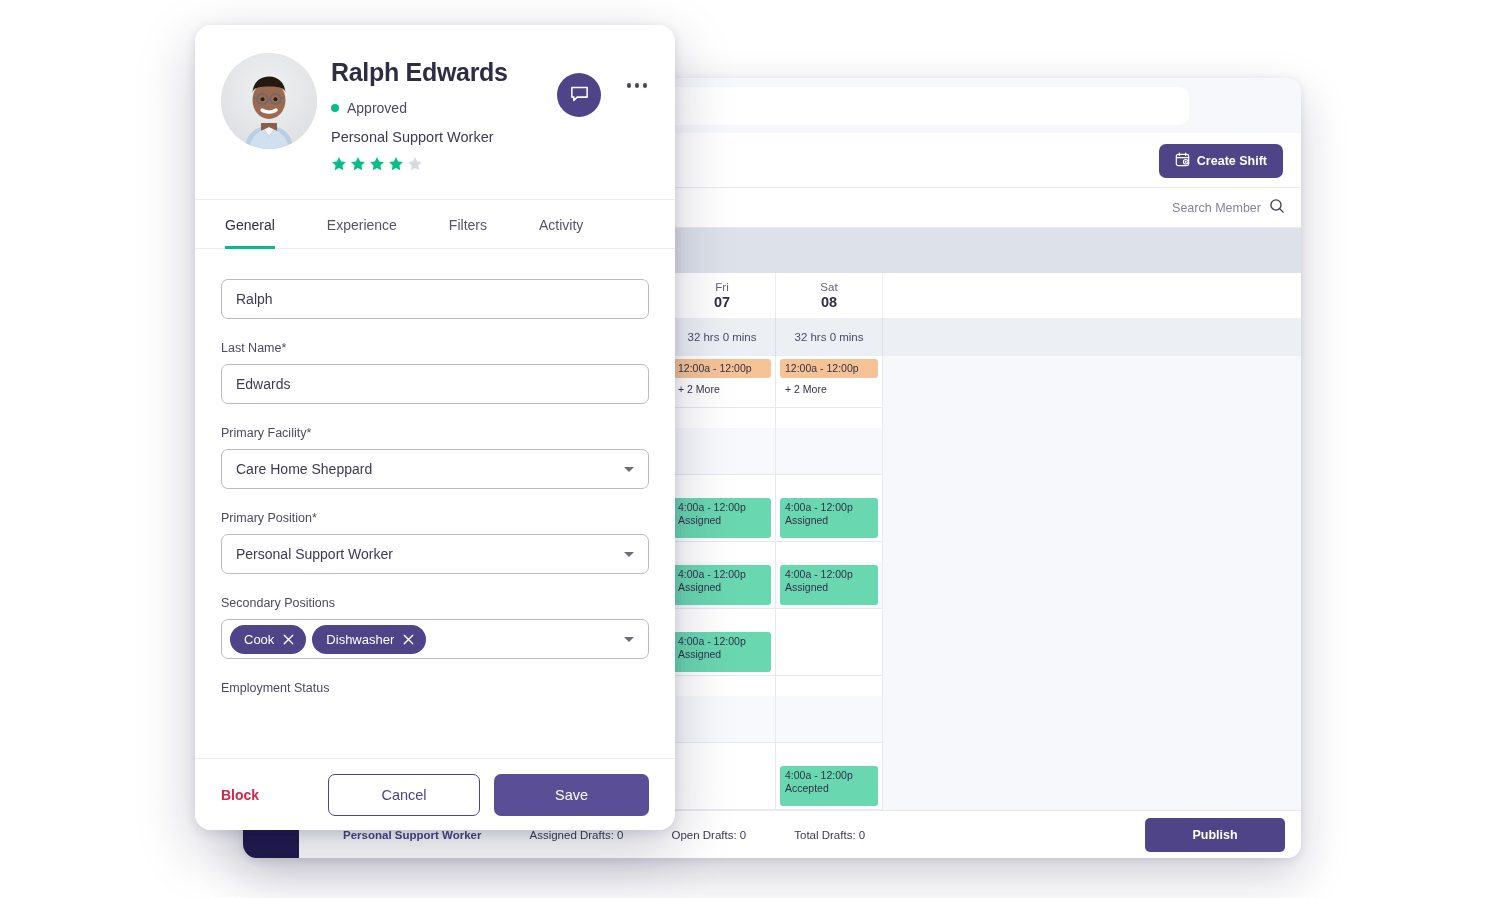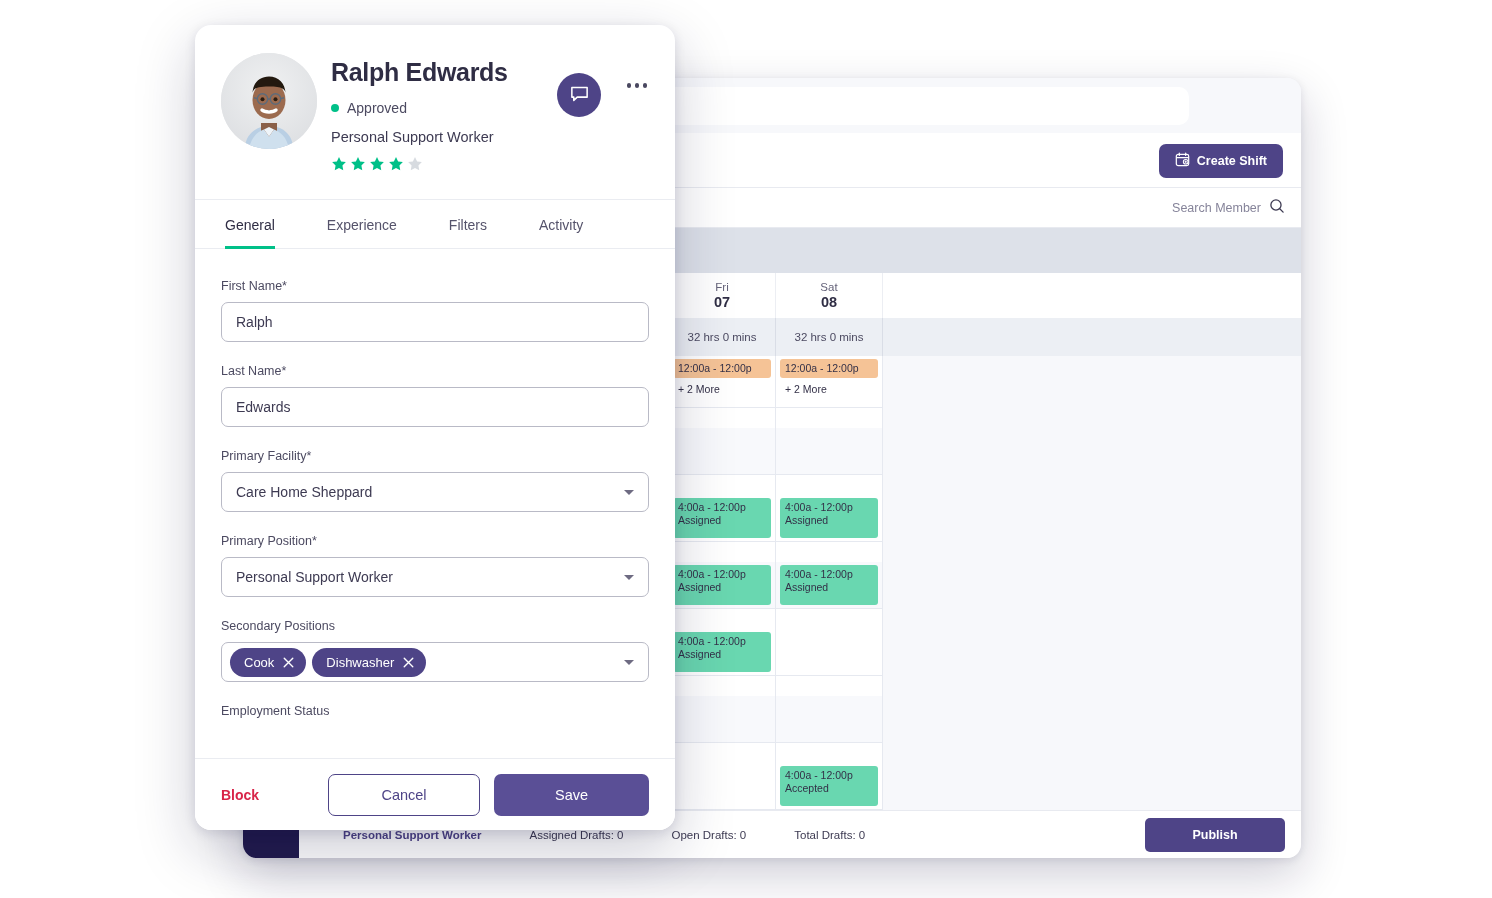--- a/index.html
+++ b/index.html
@@ -683,21 +683,20 @@
 
     <div class="modal-tabs">
         <div class="mtab active">General</div>
         <div class="mtab">Experience</div>
         <div class="mtab">Filters</div>
         <div class="mtab">Activity</div>
       </div>
 
     <div class="modal-body">
       <div class="field">
-        <label class="field-label">First Name*</label>
         <input class="field-input" type="text" value="Ralph" style="">
       </div>
 
       <div class="field">
         <label class="field-label">Last Name*</label>
         <input class="field-input" type="text" value="Edwards" style="">
       </div>
 
       <div class="field">
         <label class="field-label">Primary Facility*</label>

